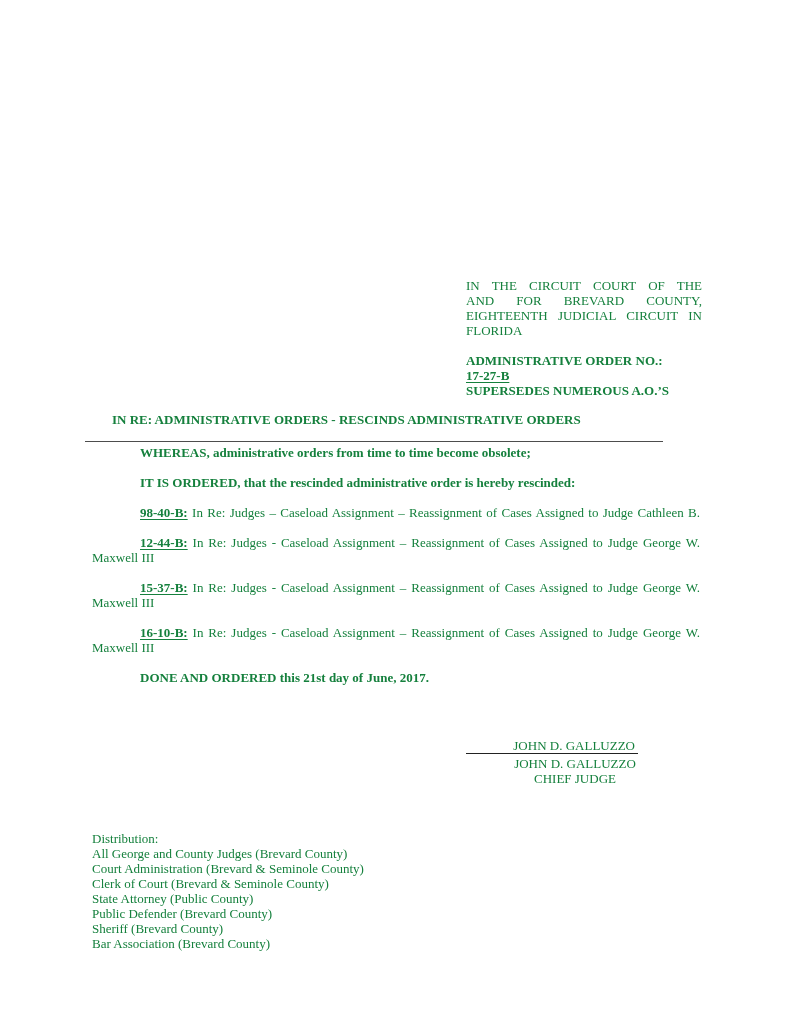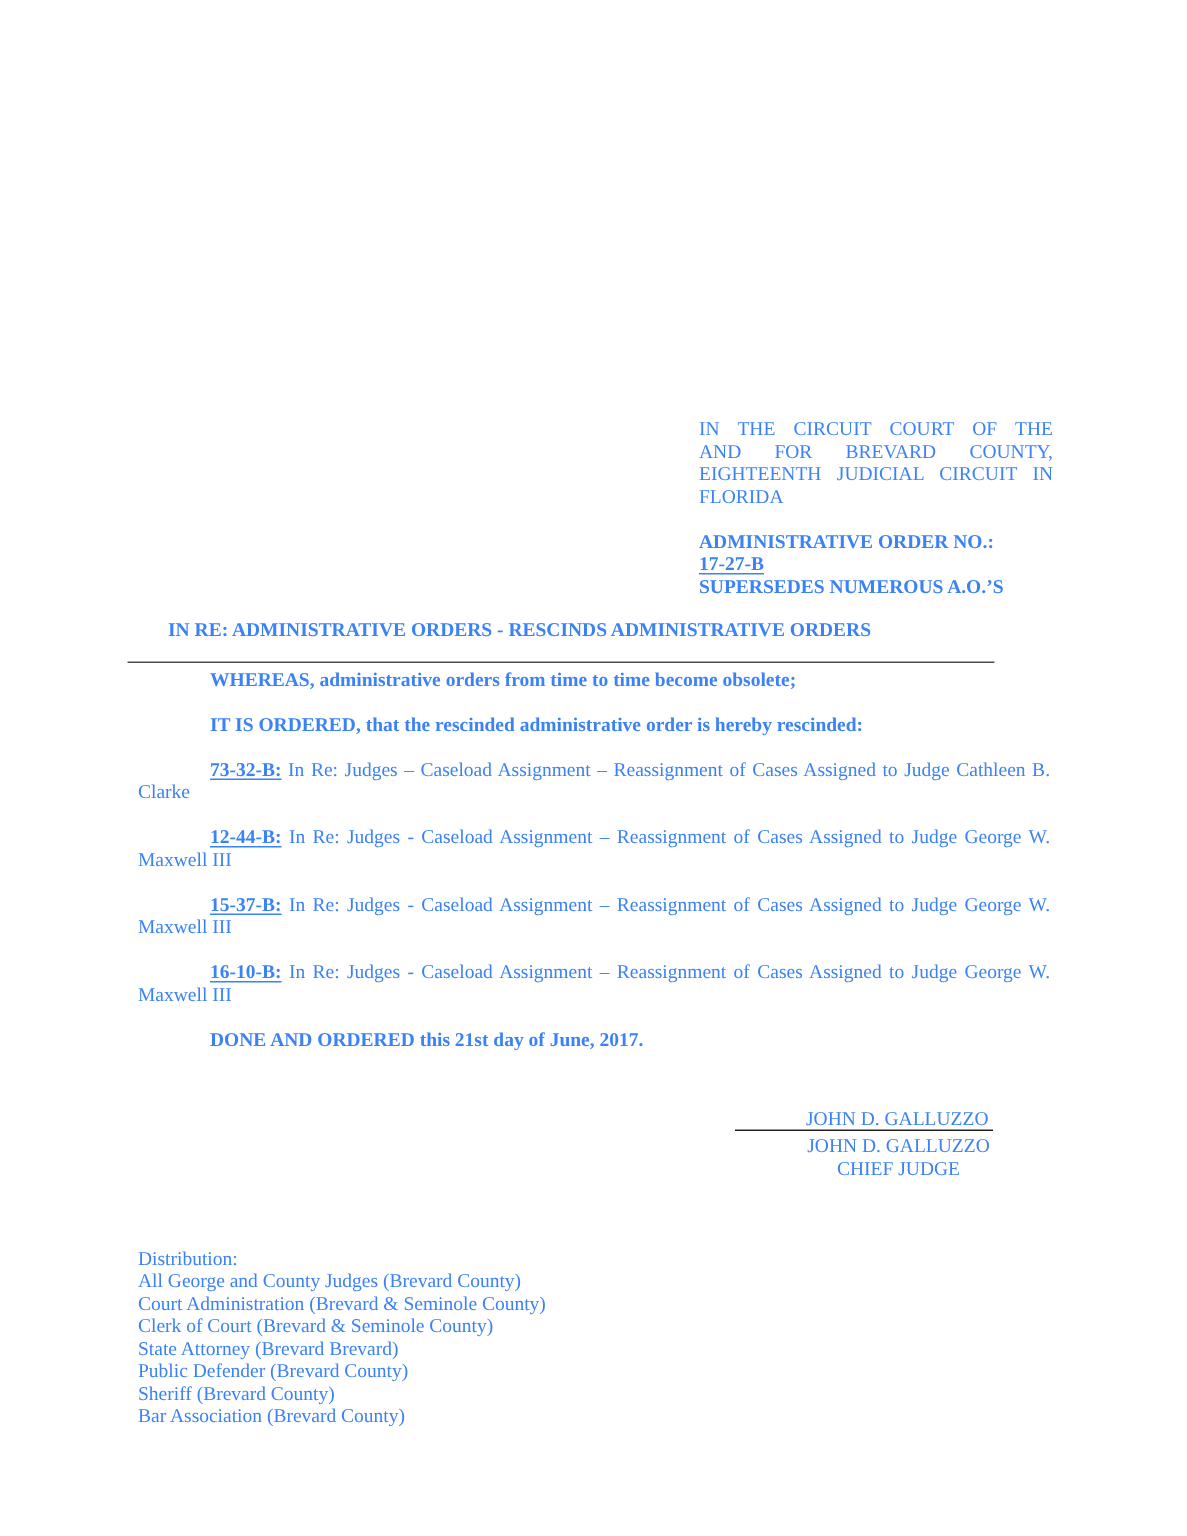--- a/index.html
+++ b/index.html
@@ -1,21 +1,21 @@
 <!DOCTYPE html>
 <html><head>
 <meta charset="utf-8">
 <style>
   html, body { margin: 0; padding: 0; background: #ffffff; }
   .page {
     position: relative;
     width: 791px;
     height: 1024px;
     background: #ffffff;
-    color: #3b82f6;
+    color: #15803d;
     font-family: "Liberation Serif", "DejaVu Serif", serif;
     font-size: 13px;
     line-height: 15px;
     overflow: hidden;
   }
   
   .jlast { text-align: justify; text-align-last: justify; }
 
   .court-block {
     position: absolute;
@@ -50,21 +50,21 @@
     left: 92px; top: 445px;
     width: 608px;
   }
   .para { margin: 0 0 15px 0; text-indent: 48px; font-weight: bold; }
   .order-item { margin: 0 0 15px 0; }
   .order-first { text-indent: 48px; text-align: justify; text-align-last: justify; }
   .order-num { font-weight: bold; text-decoration: underline; text-underline-offset: 2px; }
 
   .sig-block {
     position: absolute;
-    left: 490px; top: 738px;
+    left: 466px; top: 738px;
     width: 172px;
   }
   .sig-signed {
     text-align: right;
     padding-right: 3px;
     border-bottom: 1.4px solid #222222;
   }
   .sig-printed { padding: 2px 0 0 46px; text-align: center; }
   .sig-title   { padding-left: 46px; text-align: center; }
 
@@ -93,22 +93,21 @@
 
   <div class="subject-line">IN RE: ADMINISTRATIVE ORDERS - RESCINDS ADMINISTRATIVE ORDERS</div>
 
   <div class="rule"></div>
 
   <div class="body-block">
     <p class="para">WHEREAS, administrative orders from time to time become obsolete;</p>
     <p class="para">IT IS ORDERED, that the rescinded administrative order is hereby rescinded:</p>
 
     <div class="order-item">
-      <div class="order-first"><span class="order-num">73-32-B:</span> <span>In Re: Judges – Caseload Assignment – Reassignment of Cases Assigned to Judge Cathleen B.</span></div>
-      <div>Clarke</div>
+      <div class="order-first"><span class="order-num">98-40-B:</span> <span>In Re: Judges – Caseload Assignment – Reassignment of Cases Assigned to Judge Cathleen B.</span></div>
     </div>
 
     <div class="order-item">
       <div class="order-first"><span class="order-num">12-44-B:</span> <span>In Re: Judges - Caseload Assignment – Reassignment of Cases Assigned to Judge George W.</span></div>
       <div>Maxwell III</div>
     </div>
 
     <div class="order-item">
       <div class="order-first"><span class="order-num">15-37-B:</span> <span>In Re: Judges - Caseload Assignment – Reassignment of Cases Assigned to Judge George W.</span></div>
       <div>Maxwell III</div>
@@ -126,19 +125,19 @@
     <div class="sig-signed">JOHN D. GALLUZZO</div>
     <div class="sig-printed">JOHN D. GALLUZZO</div>
     <div class="sig-title">CHIEF JUDGE</div>
   </div>
 
   <div class="dist-block">
     <div>Distribution:</div>
     <div>All George and County Judges (Brevard County)</div>
     <div>Court Administration (Brevard &amp; Seminole County)</div>
     <div>Clerk of Court (Brevard &amp; Seminole County)</div>
-    <div>State Attorney (Brevard Brevard)</div>
+    <div>State Attorney (Public County)</div>
     <div>Public Defender (Brevard County)</div>
     <div>Sheriff (Brevard County)</div>
     <div>Bar Association (Brevard County)</div>
   </div>
 
 </div>
 
 </body></html>

